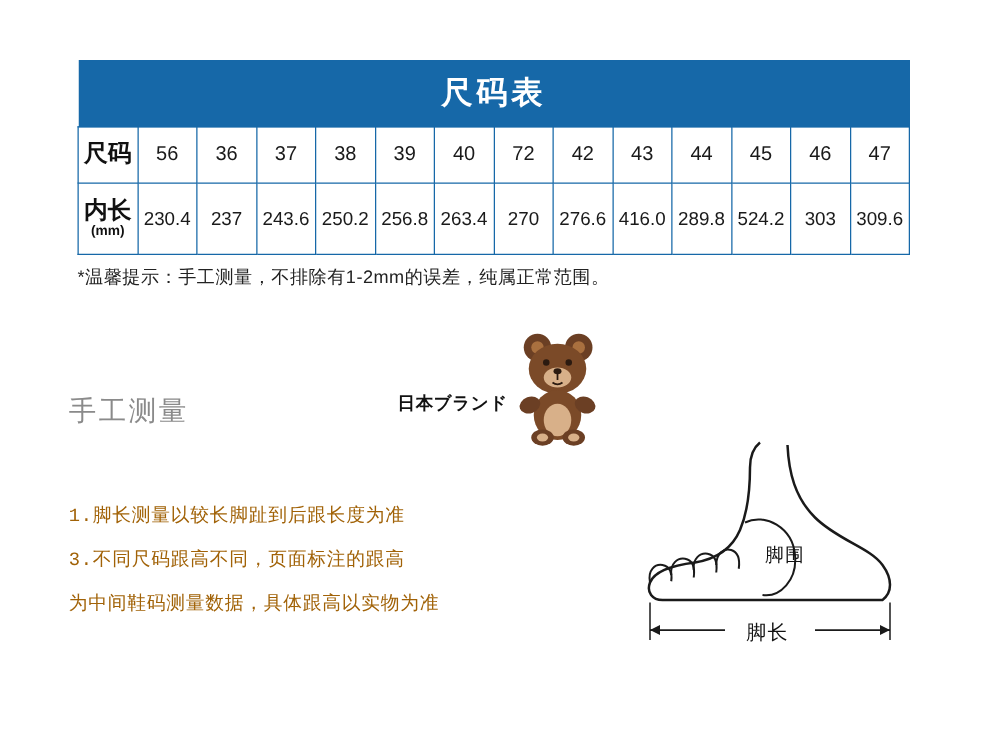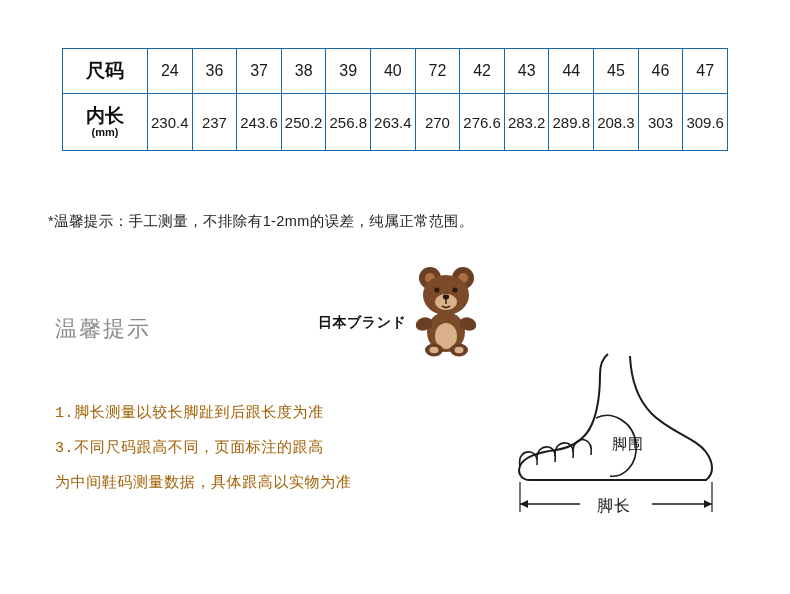--- a/index.html
+++ b/index.html
@@ -65,21 +65,21 @@
     padding: 9px 0;
     color: #1a1a1a;
   }
   .size-table .hdr .cell {
     font-size: 16px;
   }
 
   
   .tip {
     position: absolute;
-    left: 48px;
+    left: 62px;
     top: 212px;
     font-size: 14.5px;
     color: #222;
     letter-spacing: 0.4px;
   }
 
   
   .measure-title {
     position: absolute;
     left: 55px;
@@ -143,25 +143,28 @@
     letter-spacing: 1px;
   }
 </style>
 </head>
 <body>
 
 <div class="page">
 
   <table class="size-table">
     <tbody>
+        <tr class="title-row">
+      <td colspan="14">尺码表</td>
+    </tr>
     <tr class="hdr">
       <td class="row-head">
         <span>尺码</span>
       </td>
-      <td class="cell">24</td>
+      <td class="cell">56</td>
       <td class="cell">36</td>
       <td class="cell">37</td>
       <td class="cell">38</td>
       <td class="cell">39</td>
       <td class="cell">40</td>
       <td class="cell">72</td>
       <td class="cell">42</td>
       <td class="cell">43</td>
       <td class="cell">44</td>
       <td class="cell">45</td>
@@ -174,32 +177,32 @@
         <span class="unit">(mm)</span>
       </td>
       <td class="cell">230.4</td>
       <td class="cell">237</td>
       <td class="cell">243.6</td>
       <td class="cell">250.2</td>
       <td class="cell">256.8</td>
       <td class="cell">263.4</td>
       <td class="cell">270</td>
       <td class="cell">276.6</td>
-      <td class="cell">283.2</td>
+      <td class="cell">416.0</td>
       <td class="cell">289.8</td>
-      <td class="cell">208.3</td>
+      <td class="cell">524.2</td>
       <td class="cell">303</td>
       <td class="cell">309.6</td>
     </tr>
   </tbody>
     </table>
 
   <div class="tip">*温馨提示：手工测量，不排除有1-2mm的误差，纯属正常范围。</div>
 
-  <div class="measure-title">温馨提示</div>
+  <div class="measure-title">手工测量</div>
 
   <div class="measure-list">
     <div>1.脚长测量以较长脚趾到后跟长度为准</div>
     <div>3.不同尺码跟高不同，页面标注的跟高</div>
     <div>为中间鞋码测量数据，具体跟高以实物为准</div>
   </div>
 
   <div class="bear">
     <svg width="170" height="95" viewBox="0 0 170 95">
 

